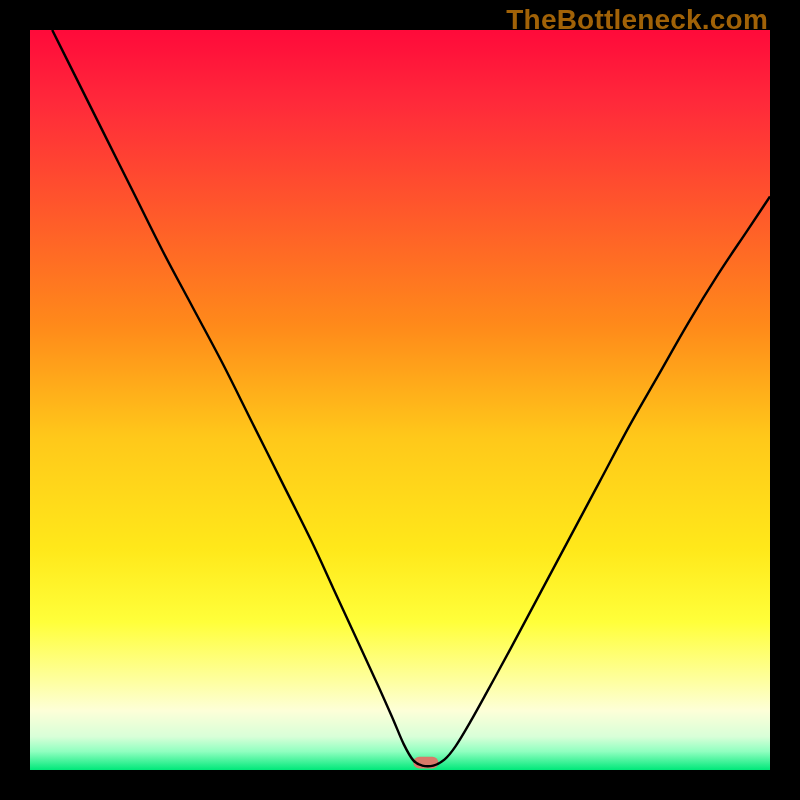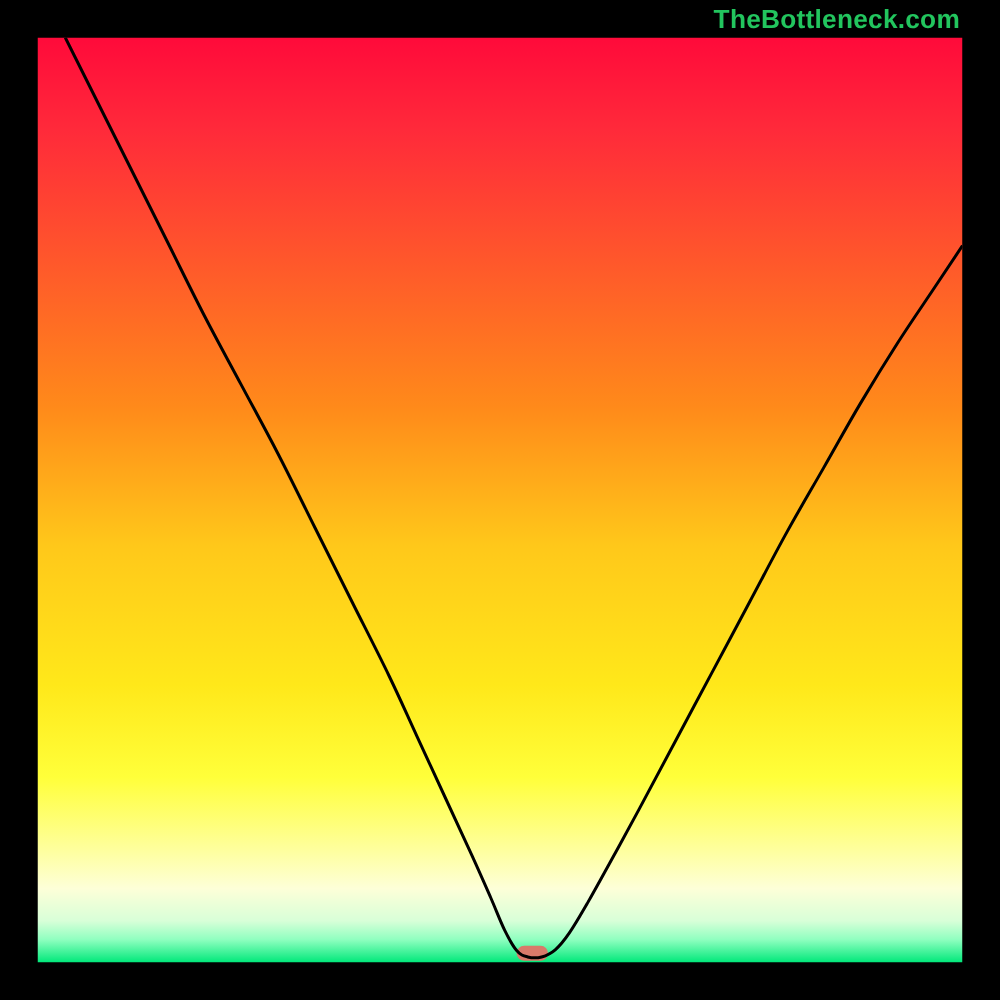--- a/index.html
+++ b/index.html
@@ -22,23 +22,23 @@
     left: 0;
     top: 0;
     width: 740px;
     height: 740px;
   }
   .watermark {
     position: absolute;
     top: 4px;
     right: 32px;
     font-family: Arial, Helvetica, sans-serif;
-    font-size: 21px;
+    font-size: 28px;
     font-weight: bold;
-    color: #22c55e;
+    color: #a16207;
     letter-spacing: 0.2px;
   }
 </style>
 </head>
 <body>
 
 <div class="chart-container">
   <svg class="plot-area" id="plot-svg" width="740" height="740" viewBox="0 0 740 740">
     <defs>
       <linearGradient id="bg-grad" x1="0" y1="0" x2="0" y2="1">

